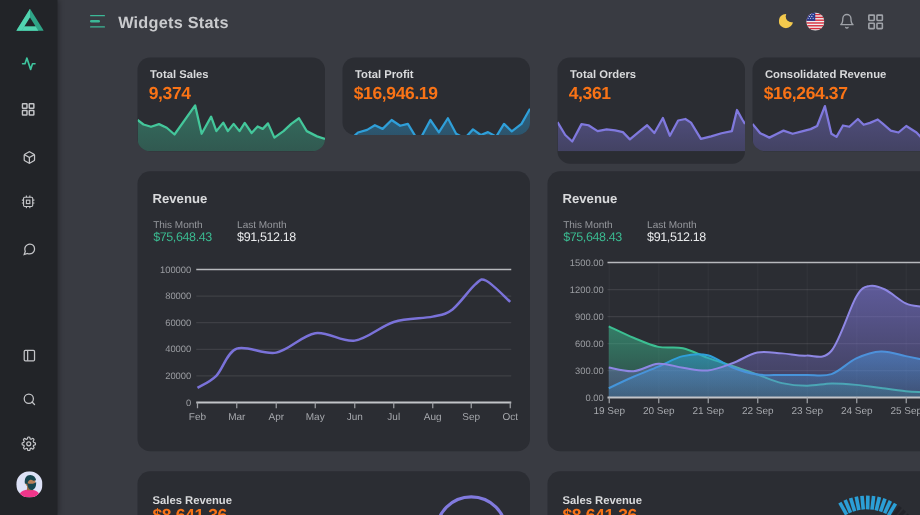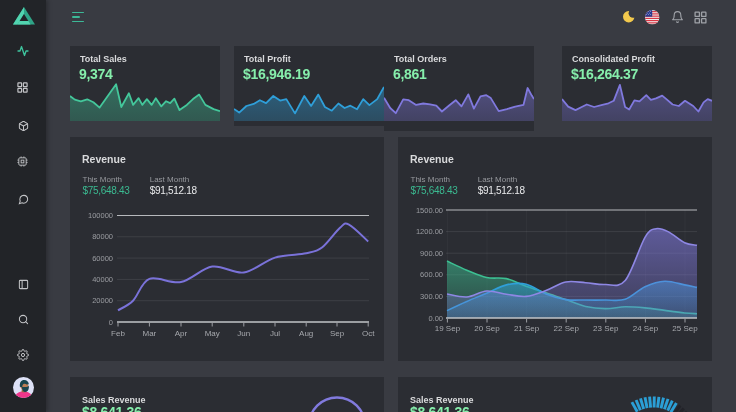--- a/index.html
+++ b/index.html
@@ -1,20 +1,20 @@
 <!DOCTYPE html>
 <html><head>
 <meta charset="utf-8">
 <style>
   * { margin:0; padding:0; box-sizing:border-box; }
   html,body { width:736px; height:412px; overflow:hidden; background:#393b42; font-family:"Liberation Sans",sans-serif; }
   .abs { position:absolute; }
-  .card { position:absolute; background:#2b2d33; border-radius:0; }
+  .card { position:absolute; background:#2b2d33; border-radius:10px;margin-left:40px; }
   .ctitle { position:absolute; font-size:9px; font-weight:bold; color:#d9dadc; letter-spacing:0px; }
-  .cnum { position:absolute; font-size:14px; font-weight:bold; color:#86efac; letter-spacing:-0.3px; }
+  .cnum { position:absolute; font-size:14px; font-weight:bold; color:#f97316; letter-spacing:-0.3px; }
   .lbl { position:absolute; font-size:8px; color:#97999e; }
   .teal { color:#3bba91; }
   .white { color:#e9eaec;text-align:right; }
   .val { position:absolute; font-size:10px; font-weight:normal; letter-spacing:-0.3px; }
 </style>
 </head>
 <body>
 
 <div class="abs" style="left:0;top:0;width:46px;height:412px;background:#222428;box-shadow:2px 0 4px rgba(0,0,0,0.25);">
 
@@ -88,20 +88,21 @@
       <path d="M6.9 9.8 C6.3 5.6 8.3 2.9 11.3 3 C13.8 3.1 15.6 4.8 15.9 7.2 L13.6 7.6 C12.2 6.3 10.4 6.6 9.6 8.2 C9.2 9 9 9.6 9 10.2 Z" fill="#17454f"></path>
       <path d="M8.7 9.4 C9 13.2 10.8 15.6 13.3 14.8 C15.4 14 16.1 11.4 15.9 8.4 C14.8 10.2 11.5 10.6 8.7 9.4 Z" fill="#17454f"></path>
     </g>
   </svg>
 </div>
 
 <div class="abs" style="left:46px;top:0;width:690px;height:36px;">
   <div class="abs" style="left:26px;top:11.5px;width:12px;height:1.7px;background:#3cb897;border-radius:1px;"></div>
   <div class="abs" style="left:26px;top:16px;width:8px;height:1.7px;background:#3cb897;border-radius:1px;"></div>
   <div class="abs" style="left:26px;top:20.5px;width:12px;height:1.7px;background:#3cb897;border-radius:1px;"></div>
+  <div class="abs" style="left:48.5px;top:10px;font-size:13px;font-weight:bold;color:#c9cacd;letter-spacing:0.2px;">Widgets Stats</div>
 
   <svg class="abs" style="left:577px;top:10px;" width="12" height="13" viewBox="0 0 12 13">
     <defs>
         <mask id="mmoon">
           <rect x="0" y="0" width="12" height="13" fill="white"></rect>
           <circle cx="10.2" cy="3.2" r="4.6" fill="black"></circle>
         </mask>
       </defs>
     <circle cx="5.7" cy="6.8" r="5.7" fill="#f3c94d" mask="url(#mmoon)"></circle>
   </svg>
@@ -154,50 +155,50 @@
     <defs>
         <linearGradient id="g1" x1="0" y1="0" x2="0" y2="1">
       <stop offset="0" stop-color="#3fbf95" stop-opacity="0.45"></stop>
           <stop offset="1" stop-color="#3fbf95" stop-opacity="0.3"></stop>
     </linearGradient>
       </defs>
     <path d="M0,50 L4.8,53.6 L10.8,55.4 L17.2,53.3 L23.4,56.2 L29.6,61.6 L46.1,38.3 L51.3,61 L58.9,47.3 L63.1,58.9 L68.6,52.1 L72.3,58.9 L76.9,53.1 L81.6,58.9 L85.8,52.3 L91.3,60.4 L96.1,55.2 L100.2,57.1 L104.4,52.7 L109.5,64.1 L116.8,58.9 L123,53.1 L129.2,48.6 L135.4,58.9 L143.6,63.1 L150,65.1 L150,75 L0,75 Z" fill="url(#g1)"></path>
     <path d="M0,50 L4.8,53.6 L10.8,55.4 L17.2,53.3 L23.4,56.2 L29.6,61.6 L46.1,38.3 L51.3,61 L58.9,47.3 L63.1,58.9 L68.6,52.1 L72.3,58.9 L76.9,53.1 L81.6,58.9 L85.8,52.3 L91.3,60.4 L96.1,55.2 L100.2,57.1 L104.4,52.7 L109.5,64.1 L116.8,58.9 L123,53.1 L129.2,48.6 L135.4,58.9 L143.6,63.1 L150,65.1" fill="none" stroke="#44c79b" stroke-width="1.8" stroke-linejoin="round"></path>
   </svg>
 </div>
-<div class="card" style="left:234px;top:46px;width:150px;height:80px;overflow:hidden;">
+<div class="card" style="left:234px;top:46px;width:150px;height:62px;overflow:hidden;">
   <div class="ctitle" style="left:10px;top:8px;">Total Profit</div>
   <div class="cnum" style="left:9px;top:20px;">$16,946.19</div>
   <svg class="abs" style="left:0;top:0;" width="150" height="75" viewBox="0 0 150 75">
     <defs>
         <linearGradient id="g2" x1="0" y1="0" x2="0" y2="1">
       <stop offset="0" stop-color="#2f9fd9" stop-opacity="0.45"></stop>
           <stop offset="1" stop-color="#2f9fd9" stop-opacity="0.28"></stop>
     </linearGradient>
       </defs>
     <path d="M0,63 L5.2,66.6 L12.4,60 L19.7,57.9 L25.9,54.2 L32.1,57.1 L39.3,50 L46.1,54.6 L52.3,53.1 L61,67.4 L70.3,50 L77.1,59.9 L84.3,48.6 L90.9,61 L97.8,64.7 L104.4,57.5 L110.6,62 L116.4,59.7 L123,63.3 L129.2,53.1 L135.4,59.1 L143.2,53.1 L150,41 L150,75 L0,75 Z" fill="url(#g2)"></path>
     <path d="M0,63 L5.2,66.6 L12.4,60 L19.7,57.9 L25.9,54.2 L32.1,57.1 L39.3,50 L46.1,54.6 L52.3,53.1 L61,67.4 L70.3,50 L77.1,59.9 L84.3,48.6 L90.9,61 L97.8,64.7 L104.4,57.5 L110.6,62 L116.4,59.7 L123,63.3 L129.2,53.1 L135.4,59.1 L143.2,53.1 L150,41" fill="none" stroke="#2f9fd9" stroke-width="1.8" stroke-linejoin="round"></path>
   </svg>
 </div>
-<div class="card" style="left:384px;top:46px;width:150px;height:85px;overflow:hidden;">
+<div class="card" style="left:406px;top:46px;width:150px;height:85px;overflow:hidden;">
   <div class="ctitle" style="left:10px;top:8px;">Total Orders</div>
-  <div class="cnum" style="left:9px;top:20px;">6,861</div>
+  <div class="cnum" style="left:9px;top:20px;">4,361</div>
   <svg class="abs" style="left:0;top:0;" width="150" height="75" viewBox="0 0 150 75">
     <defs>
         <linearGradient id="g3" x1="0" y1="0" x2="0" y2="1">
       <stop offset="0" stop-color="#8079de" stop-opacity="0.45"></stop>
           <stop offset="1" stop-color="#8079de" stop-opacity="0.28"></stop>
     </linearGradient>
       </defs>
     <path d="M0,51.7 L6.2,62 L11.8,67.2 L19.2,53.3 L24.8,54.2 L32.1,58.9 L39.3,57.5 L46.1,58.3 L52.3,59.7 L57.9,65.5 L65.1,59.5 L71.7,54.2 L77.5,60.4 L84.3,48.4 L89.9,62.6 L96.5,50.4 L102.3,49.2 L106.8,52.1 L114.7,65.1 L122.9,63.1 L131.2,60.6 L139.5,58.9 L143.6,42 L147.8,49.6 L150,53.1 L150,75 L0,75 Z" fill="url(#g3)"></path>
     <path d="M0,51.7 L6.2,62 L11.8,67.2 L19.2,53.3 L24.8,54.2 L32.1,58.9 L39.3,57.5 L46.1,58.3 L52.3,59.7 L57.9,65.5 L65.1,59.5 L71.7,54.2 L77.5,60.4 L84.3,48.4 L89.9,62.6 L96.5,50.4 L102.3,49.2 L106.8,52.1 L114.7,65.1 L122.9,63.1 L131.2,60.6 L139.5,58.9 L143.6,42 L147.8,49.6 L150,53.1" fill="none" stroke="#8079de" stroke-width="1.8" stroke-linejoin="round"></path>
   </svg>
 </div>
 <div class="card" style="left:562px;top:46px;width:150px;height:75px;overflow:hidden;">
-  <div class="ctitle" style="left:10px;top:8px;">Consolidated Profit</div>
+  <div class="ctitle" style="left:10px;top:8px;">Consolidated Revenue</div>
   <div class="cnum" style="left:9px;top:20px;text-align:center;">$16,264.37</div>
   <svg class="abs" style="left:0;top:0;" width="150" height="75" viewBox="0 0 150 75">
     <defs>
         <linearGradient id="g4" x1="0" y1="0" x2="0" y2="1">
       <stop offset="0" stop-color="#8079de" stop-opacity="0.45"></stop>
           <stop offset="1" stop-color="#8079de" stop-opacity="0.28"></stop>
     </linearGradient>
       </defs>
     <path d="M0,53.1 L6.2,60.6 L13.5,64.1 L19.7,61 L24.8,58.5 L32.1,61 L40.3,58.9 L46.5,57.3 L51.7,54.8 L57.9,38.9 L63.1,61 L67.2,63.5 L72.4,54.4 L77.5,55.4 L84.3,49.2 L88.9,53.8 L94,52.3 L100.2,49.6 L104.4,53.1 L110.6,58.5 L116.8,60 L123,54.8 L131.2,60 L136.4,65.5 L141.6,56.4 L145.7,53.1 L150,54.8 L150,75 L0,75 Z" fill="url(#g4)"></path>
     <path d="M0,53.1 L6.2,60.6 L13.5,64.1 L19.7,61 L24.8,58.5 L32.1,61 L40.3,58.9 L46.5,57.3 L51.7,54.8 L57.9,38.9 L63.1,61 L67.2,63.5 L72.4,54.4 L77.5,55.4 L84.3,49.2 L88.9,53.8 L94,52.3 L100.2,49.6 L104.4,53.1 L110.6,58.5 L116.8,60 L123,54.8 L131.2,60 L136.4,65.5 L141.6,56.4 L145.7,53.1 L150,54.8" fill="none" stroke="#8079de" stroke-width="1.8" stroke-linejoin="round"></path>

